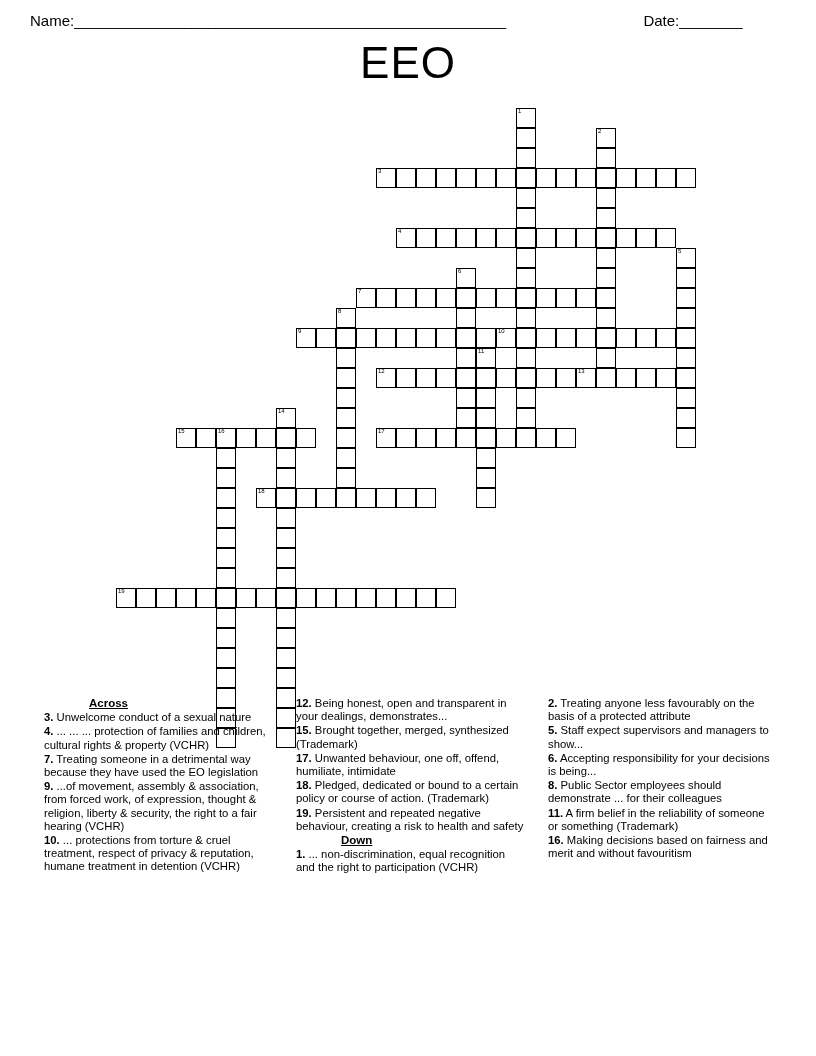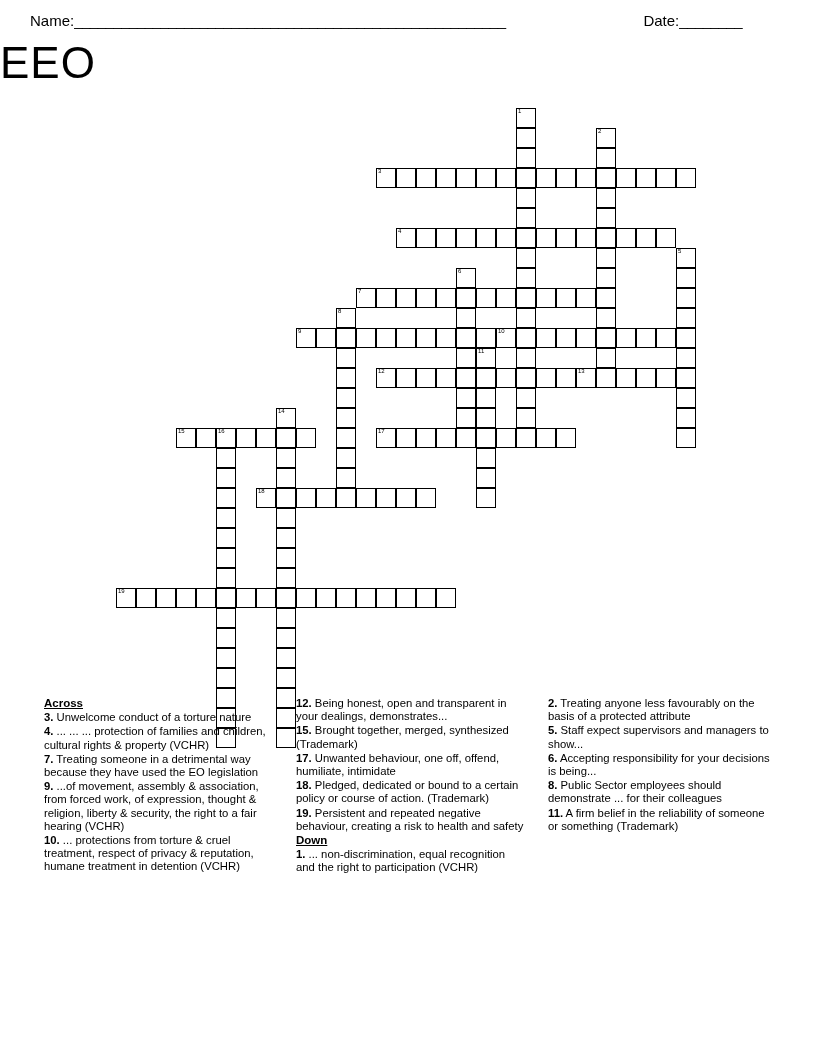--- a/index.html
+++ b/index.html
@@ -44,20 +44,21 @@
   .rule {
     letter-spacing: -0.5px;
   }
 
   
   .puzzle-title {
     position: absolute;
     top: 38px;
     left: 0;
     width: 816px;
+    text-align: center;
     font-size: 44px;
     font-weight: normal;
     font-family: "Liberation Sans", sans-serif;
     letter-spacing: 1px;
   }
 
   
   .grid-wrap {
     position: absolute;
     top: 105px;
@@ -99,20 +100,21 @@
   }
   .clue-col {
     width: 232px;
   }
   .clue-col.col3 { width: 230px; }
   .section-head {
     font-weight: bold;
     text-decoration: underline;
     margin-bottom: 1px;
     font-size: 11.5px;
+    margin-left: 45px;
   }
   .clue {
     margin: 0 0 1px 0;
   }
   .clue b { font-weight: bold; }
 </style>
 </head>
 <body>
 
 <div class="page">
@@ -362,21 +364,21 @@
       <div class="cell" style="left: 376px; top: 483px;"></div>
       <div class="cell" style="left: 396px; top: 483px;"></div>
       <div class="cell" style="left: 416px; top: 483px;"></div>
       <div class="cell" style="left: 436px; top: 483px;"></div>
     </div>
 
   <div class="clues">
     <div class="clue-col col1">
       <div class="section-head">Across</div>
       <div id="col1">
-          <div class="clue"><b>3.</b><span> Unwelcome conduct of a torture nature</span></div>
+          <div class="clue"><b>3.</b><span> Unwelcome conduct of a sexual nature</span></div>
           <div class="clue"><b>4.</b><span> ... ... ... protection of families and children, cultural rights &amp; property (VCHR)</span></div>
           <div class="clue"><b>7.</b><span> Treating someone in a detrimental way because they have used the EO legislation</span></div>
           <div class="clue"><b>9.</b><span> ...of movement, assembly &amp; association, from forced work, of expression, thought &amp; religion, liberty &amp; security, the right to a fair hearing (VCHR)</span></div>
           <div class="clue"><b>10.</b><span> ... protections from torture &amp; cruel treatment, respect of privacy &amp; reputation, humane treatment in detention (VCHR)</span></div>
         </div>
     </div>
     <div class="clue-col col2">
       <div id="col2">
           <div class="clue"><b>12.</b><span> Being honest, open and transparent in your dealings, demonstrates...</span></div>
           <div class="clue"><b>15.</b><span> Brought together, merged, synthesized (Trademark)</span></div>
@@ -389,17 +391,18 @@
           <div class="clue"><b>1.</b><span> ... non-discrimination, equal recognition and the right to participation (VCHR)</span></div>
         </div>
     </div>
     <div class="clue-col col3">
       <div id="col3">
           <div class="clue"><b>2.</b><span> Treating anyone less favourably on the basis of a protected attribute</span></div>
           <div class="clue"><b>5.</b><span> Staff expect supervisors and managers to show...</span></div>
           <div class="clue"><b>6.</b><span> Accepting responsibility for your decisions is being...</span></div>
           <div class="clue"><b>8.</b><span> Public Sector employees should demonstrate ... for their colleagues</span></div>
           <div class="clue"><b>11.</b><span> A firm belief in the reliability of someone or something (Trademark)</span></div>
+          <div class="clue"><b>16.</b><span> Making decisions based on fairness and merit and without favouritism</span></div>
         </div>
     </div>
   </div>
 
 </div>
 
 </body></html>

